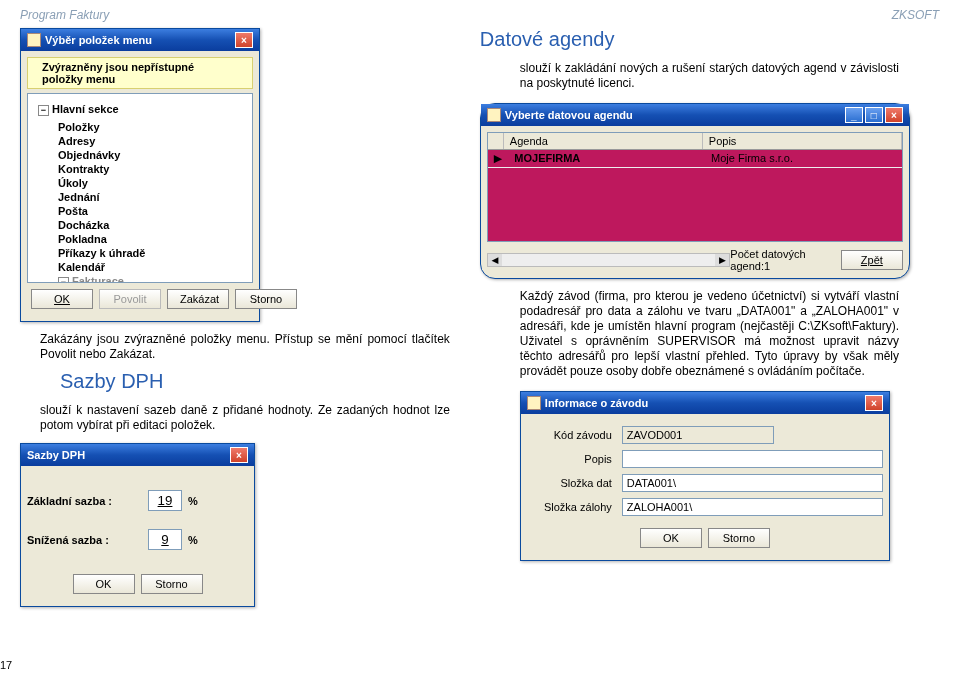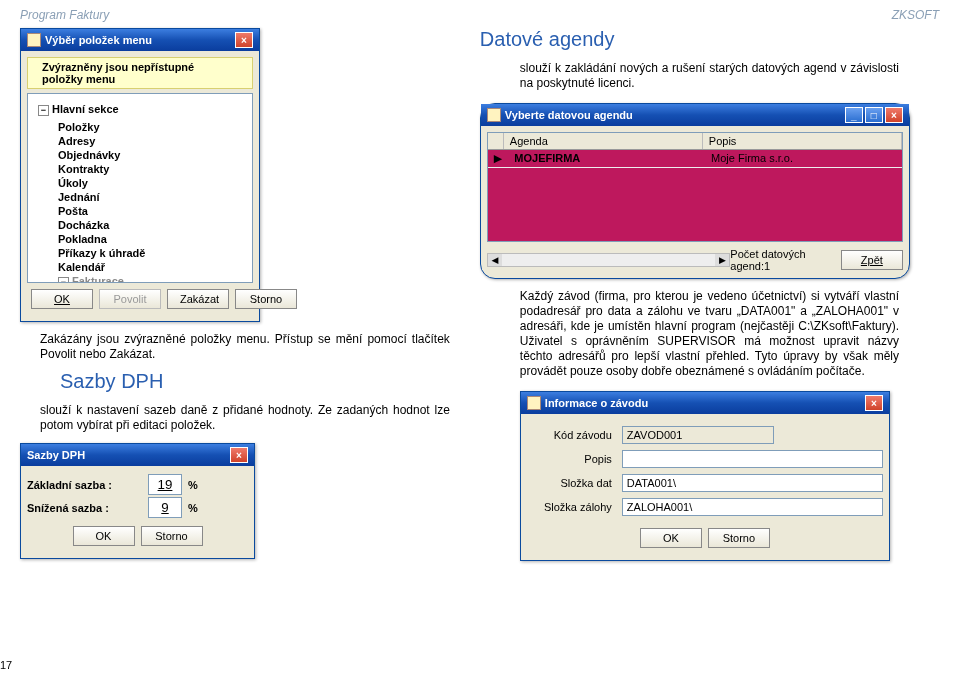--- a/index.html
+++ b/index.html
@@ -46,21 +46,21 @@
   .btnrow { display:flex; gap:6px; padding: 6px 4px; }
   .btn { background: linear-gradient(#fff,#eae7d8); border:1px solid #888; padding: 3px 12px; font-size:11px; min-width:62px; text-align:center; cursor:pointer; }
   .btn.dis { color:#999; border-color:#bbb; }
   .btn u { text-decoration: underline; }
 
   
   h2.blue { color:#2a5fb0; font-size: 20px; font-weight: normal; margin: 8px 0 10px; font-family: Arial, sans-serif; }
   .para { font-size: 12px; text-align: justify; line-height: 1.25; margin: 6px 40px 12px 40px; }
 
   
-  .form-row { display:flex; align-items:center; gap:6px; margin:2px 0; }
+  .form-row { display:flex; align-items:center; gap:6px; margin:18px 0; }
   .form-row label { width:115px; font-weight:bold; }
   .small-input { width:34px; border:1px solid #7f9db9; background:#fff; padding:2px 4px; text-align:center;text-decoration:underline; }
   .pct { font-weight:bold; }
 
   
   .agenda-grid { display:flex; gap:8px; }
   .agenda-table { flex:1; border:1px solid #7f9db9; background:#be185d; height:110px; }
   .agenda-header { display:flex; background:#ece9d8; border-bottom:1px solid #999; }
   .ah { padding:2px 6px; border-right:1px solid #bbb; font-size:11px; flex:1; }
   .ah.sel { flex:0 0 16px; border-right:1px solid #bbb; }

